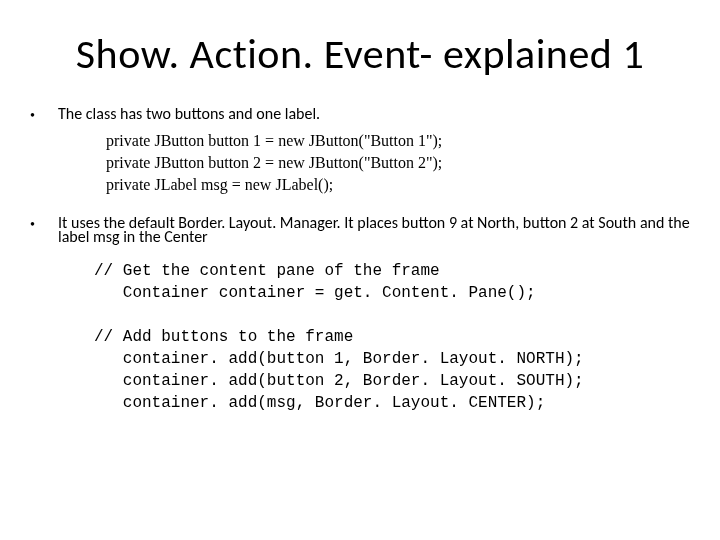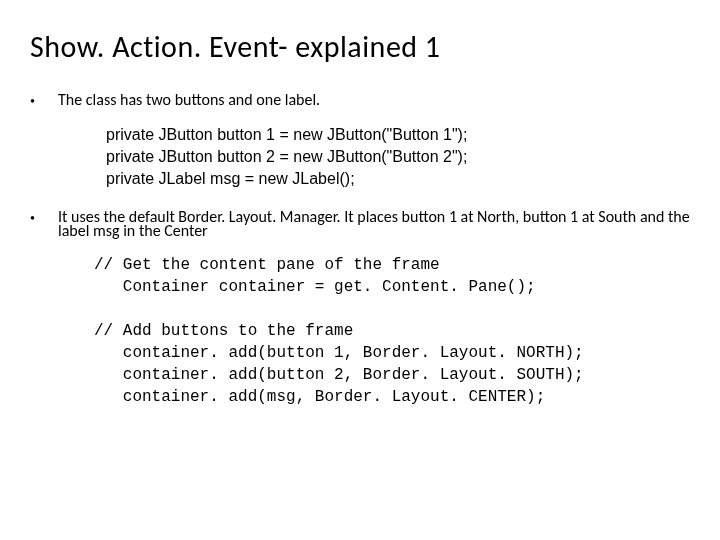--- a/index.html
+++ b/index.html
@@ -11,22 +11,23 @@
     font-family: Calibri, "Segoe UI", Arial, sans-serif;
     color: #000000;
   }
   .slide {
     box-sizing: border-box;
     width: 720px;
     height: 540px;
     padding: 28px 30px 20px 30px;
   }
   .title {
-    font-size: 30px;
+    font-size: 42px;
     font-weight: 400;
+    text-align: center;
     margin: 0 0 28px 0;
     letter-spacing: 0.5px;
   }
   .bullet-row {
     display: flex;
     align-items: flex-start;
     margin-bottom: 6px;
   }
   .bullet-dot {
     width: 28px;
@@ -34,25 +35,25 @@
     font-size: 10px;
     line-height: 14px;
     padding-top: 1px;
     text-align: left;
   }
   .bullet-text {
     font-size: 16px;
     line-height: 14px;
   }
   .code-block {
-    font-family: Liberation Sans, sans-serif;
+    font-family: Liberation Serif, serif;
     font-size: 16px;
     line-height: 22px;
     white-space: pre;
-    margin: 16px 0 20px 76px;
+    margin: 8px 0 20px 76px;
   }
   .code-block2 {
     font-family: "Courier New", Courier, monospace;
     font-size: 16px;
     line-height: 22px;
     white-space: pre;
     margin: 16px 0 16px 64px;
   }
 </style>
 </head>
@@ -66,21 +67,21 @@
     <div class="bullet-dot">•</div>
     <div class="bullet-text">The class has two buttons and one label.</div>
   </div>
 
   <div class="code-block">private JButton button 1 = new JButton("Button 1");
 private JButton button 2 = new JButton("Button 2");
 private JLabel msg = new JLabel();</div>
 
   <div class="bullet-row">
     <div class="bullet-dot">•</div>
-    <div class="bullet-text">It uses the default Border. Layout. Manager. It places button 1 at North, button 1 at South and the label msg in the Center</div>
+    <div class="bullet-text">It uses the default Border. Layout. Manager. It places button 9 at North, button 2 at South and the label msg in the Center</div>
   </div>
 
   <div class="code-block2">// Get the content pane of the frame
    Container container = get. Content. Pane();
 
 // Add buttons to the frame
    container. add(button 1, Border. Layout. NORTH);
    container. add(button 2, Border. Layout. SOUTH);
    container. add(msg, Border. Layout. CENTER);</div>
 

